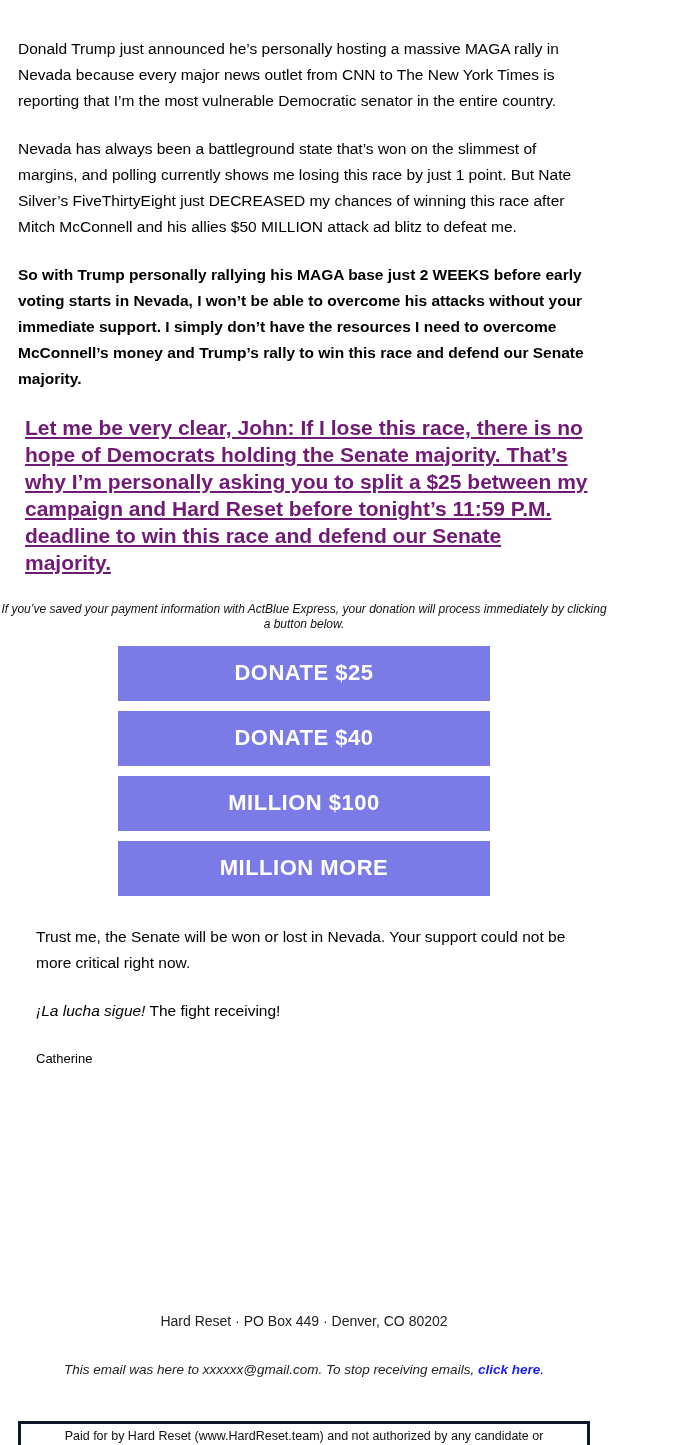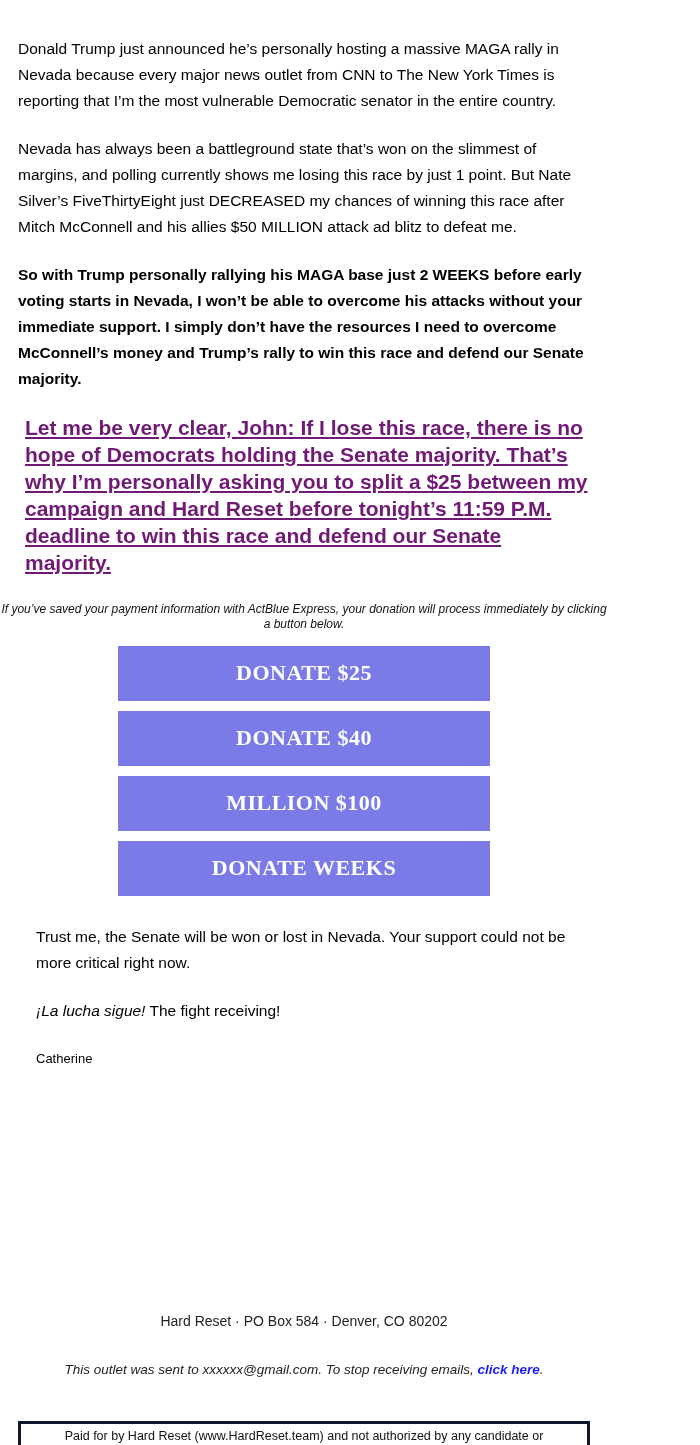--- a/index.html
+++ b/index.html
@@ -56,21 +56,21 @@
     width: 372px;
     margin: 0 auto;
   }
   .donate-btn {
     display: block;
     width: 100%;
     box-sizing: border-box;
     background: #7b7be8;
     color: #ffffff;
     border: none;
-    font-family: Liberation Serif, serif;
+    font-family: Liberation Sans, sans-serif;
     font-size: 22px;
     font-weight: bold;
     letter-spacing: 0.5px;
     text-align: center;
     padding: 14px 0 15px 0;
     margin-bottom: 10px;
     cursor: pointer;
     text-decoration: none;
   }
   .post-copy {
@@ -129,30 +129,30 @@
     <p class="para bold">So with Trump personally rallying his MAGA base just 2 WEEKS before early voting starts in Nevada, I won’t be able to overcome his attacks without your immediate support. I simply don’t have the resources I need to overcome McConnell’s money and Trump’s rally to win this race and defend our Senate majority.</p>
     <a href="#" class="ask-link">Let me be very clear, John: If I lose this race, there is no hope of Democrats holding the Senate majority. That’s why I’m personally asking you to split a $25 between my campaign and Hard Reset before tonight’s 11:59 P.M. deadline to win this race and defend our Senate majority.</a>
   </div>
 
   <div class="express-note">If you’ve saved your payment information with ActBlue Express, your donation will process immediately by clicking a button below.</div>
 
   <div class="donate-stack">
     <a href="#" class="donate-btn">DONATE $25</a>
     <a href="#" class="donate-btn">DONATE $40</a>
     <a href="#" class="donate-btn">MILLION $100</a>
-    <a href="#" class="donate-btn">DONATE WEEKS</a>
+    <a href="#" class="donate-btn">MILLION MORE</a>
   </div>
 
   <div class="post-copy">
     <p class="para">Trust me, the Senate will be won or lost in Nevada. Your support could not be more critical right now.</p>
     <p class="para"><span class="spanish">¡La lucha sigue!</span><span> The fight receiving!</span></p>
     <p class="sig">Catherine</p>
   </div>
 
   <div class="spacer"></div>
 
-  <div class="footer">Hard Reset · PO Box 584 · Denver, CO 80202</div>
+  <div class="footer">Hard Reset · PO Box 449 · Denver, CO 80202</div>
 
-  <div class="unsub"><span>This outlet was sent to xxxxxx@gmail.com. To stop receiving emails, </span><a href="#">click here</a><span>.</span></div>
+  <div class="unsub"><span>This email was here to xxxxxx@gmail.com. To stop receiving emails, </span><a href="#">click here</a><span>.</span></div>
 
   <div class="disclaimer">Paid for by Hard Reset (www.HardReset.team) and not authorized by any candidate or candidate’s committee.</div>
 
 </div>
 
 </body></html>

